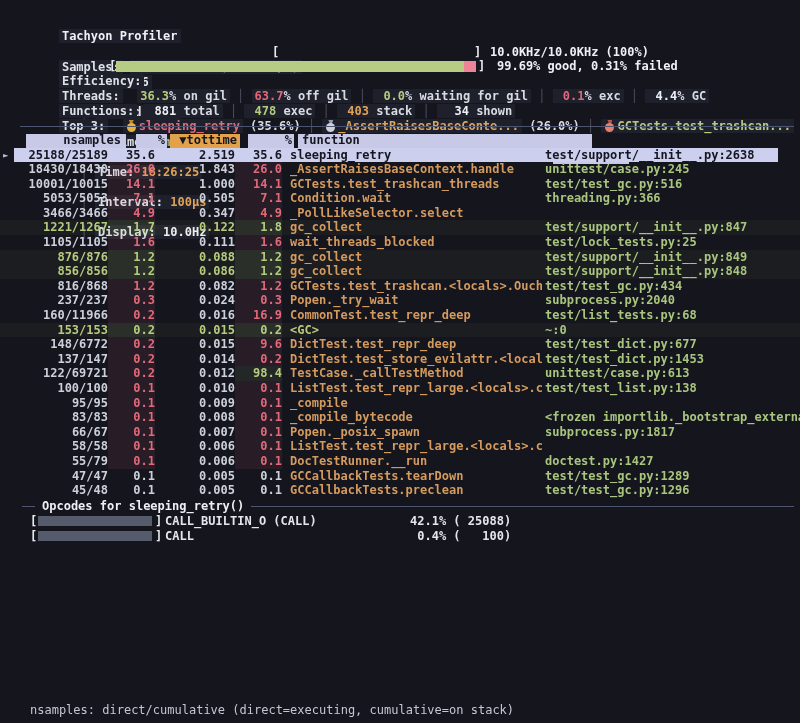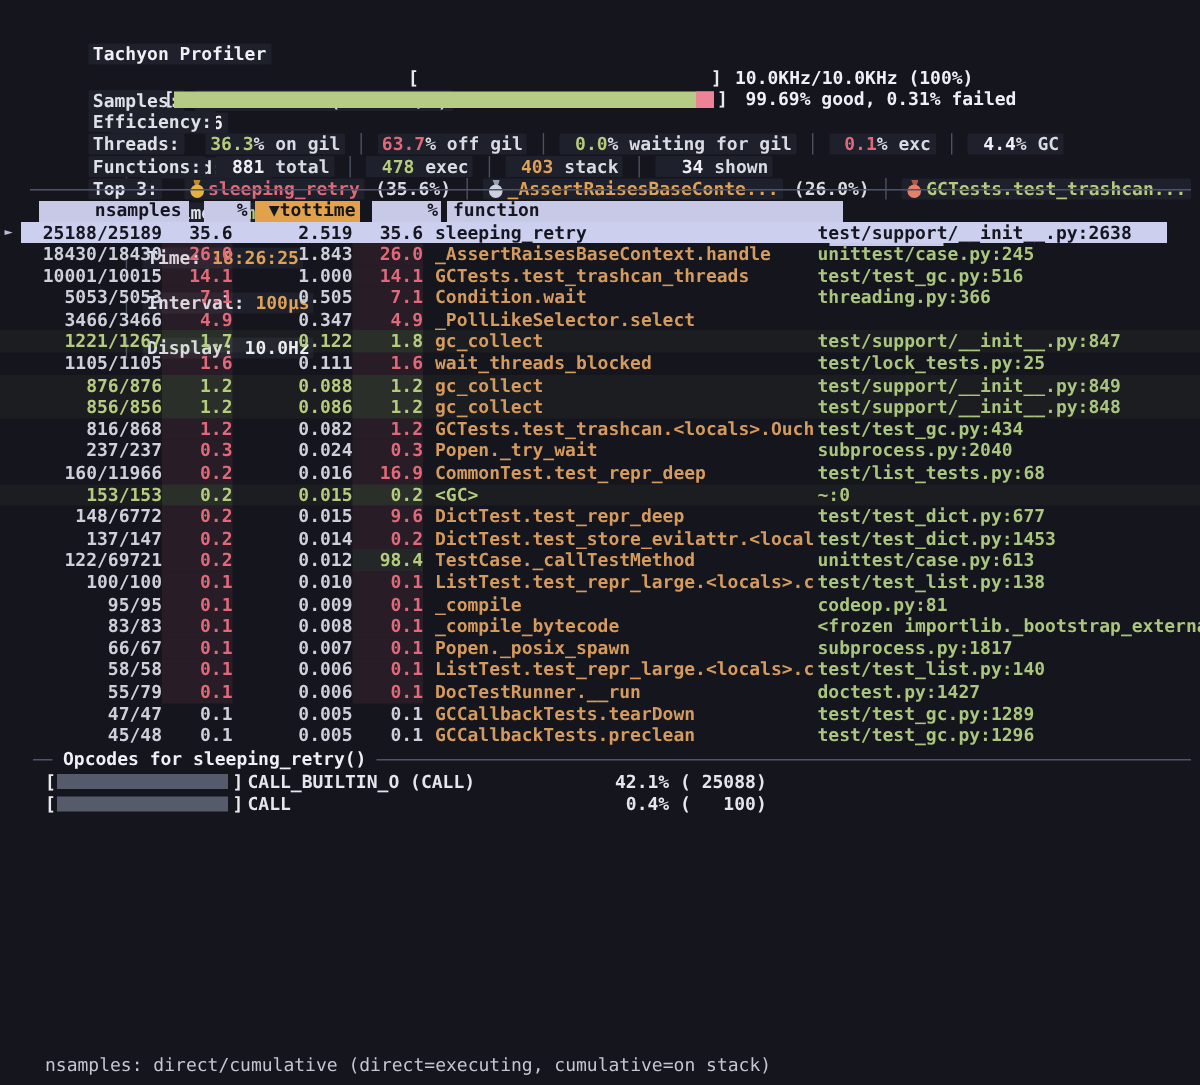--- a/index.html
+++ b/index.html
@@ -54,21 +54,21 @@
   .sep1{position:absolute;top:126px;left:20px;width:774px;border-top:1px solid var(--line);}
 
   
   .thead{position:absolute;top:133px;left:12px;width:800px;height:15px;font-weight:bold;}
   .hcell{position:absolute;top:1px;height:13.5px;line-height:13.5px;background:var(--lavender);
          color:var(--dark);white-space:pre;}
   .h-ns{left:14px;width:100px;text-align:right;padding-right:5px;}
   .h-p1{left:124px;width:31px;text-align:right;padding-right:2px;}
   .h-tt{left:158px;width:70px;text-align:right;padding-right:3px;background:var(--amber);}
   .h-p2{left:236px;width:46px;text-align:right;padding-right:2px;}
-  .h-fn{left:286px;width:264px;padding-left:4px;}
+  .h-fn{left:286px;width:294px;padding-left:4px;}
   .h-fl{left:541px;width:76px;padding-left:2px;margin-top:16px;}
 
   .tbody{position:absolute;top:147.5px;left:0;width:800px;}
   .trow{position:relative;height:14.6px;line-height:14.6px;font-weight:bold;}
   .trow.gcrow{background:rgba(181,203,125,0.05);}
   .cell{position:absolute;top:0;height:100%;white-space:pre;overflow:hidden;color:#cdd0da;}
   .c-ns{left:0;width:108px;text-align:right;}
   .c-p1{left:108px;width:47px;text-align:right;}
   .c-tt{left:155px;width:80px;text-align:right;}
   .c-p2{left:235px;width:47px;text-align:right;}
@@ -337,21 +337,20 @@
       <span class="cell c-fl">test/test_list.py:138</span>
     </div>
 
     <div class="trow">
 
       <span class="cell c-ns">95/95</span>
       <span class="cell c-p1 hot">0.1</span>
       <span class="cell c-tt">0.009</span>
       <span class="cell c-p2 hot">0.1</span>
       <span class="cell c-fn">_compile</span>
-      <span class="cell c-fl">codeop.py:81</span>
     </div>
 
     <div class="trow">
 
       <span class="cell c-ns">83/83</span>
       <span class="cell c-p1 hot">0.1</span>
       <span class="cell c-tt">0.008</span>
       <span class="cell c-p2 hot">0.1</span>
       <span class="cell c-fn">_compile_bytecode</span>
       <span class="cell c-fl">&lt;frozen importlib._bootstrap_externa</span>
@@ -367,21 +366,20 @@
       <span class="cell c-fl">subprocess.py:1817</span>
     </div>
 
     <div class="trow">
 
       <span class="cell c-ns">58/58</span>
       <span class="cell c-p1 hot">0.1</span>
       <span class="cell c-tt">0.006</span>
       <span class="cell c-p2 hot">0.1</span>
       <span class="cell c-fn">ListTest.test_repr_large.&lt;locals&gt;.c...</span>
-      <span class="cell c-fl">test/test_list.py:140</span>
     </div>
 
     <div class="trow">
 
       <span class="cell c-ns">55/79</span>
       <span class="cell c-p1 hot">0.1</span>
       <span class="cell c-tt">0.006</span>
       <span class="cell c-p2 hot">0.1</span>
       <span class="cell c-fn">DocTestRunner.__run</span>
       <span class="cell c-fl">doctest.py:1427</span>

